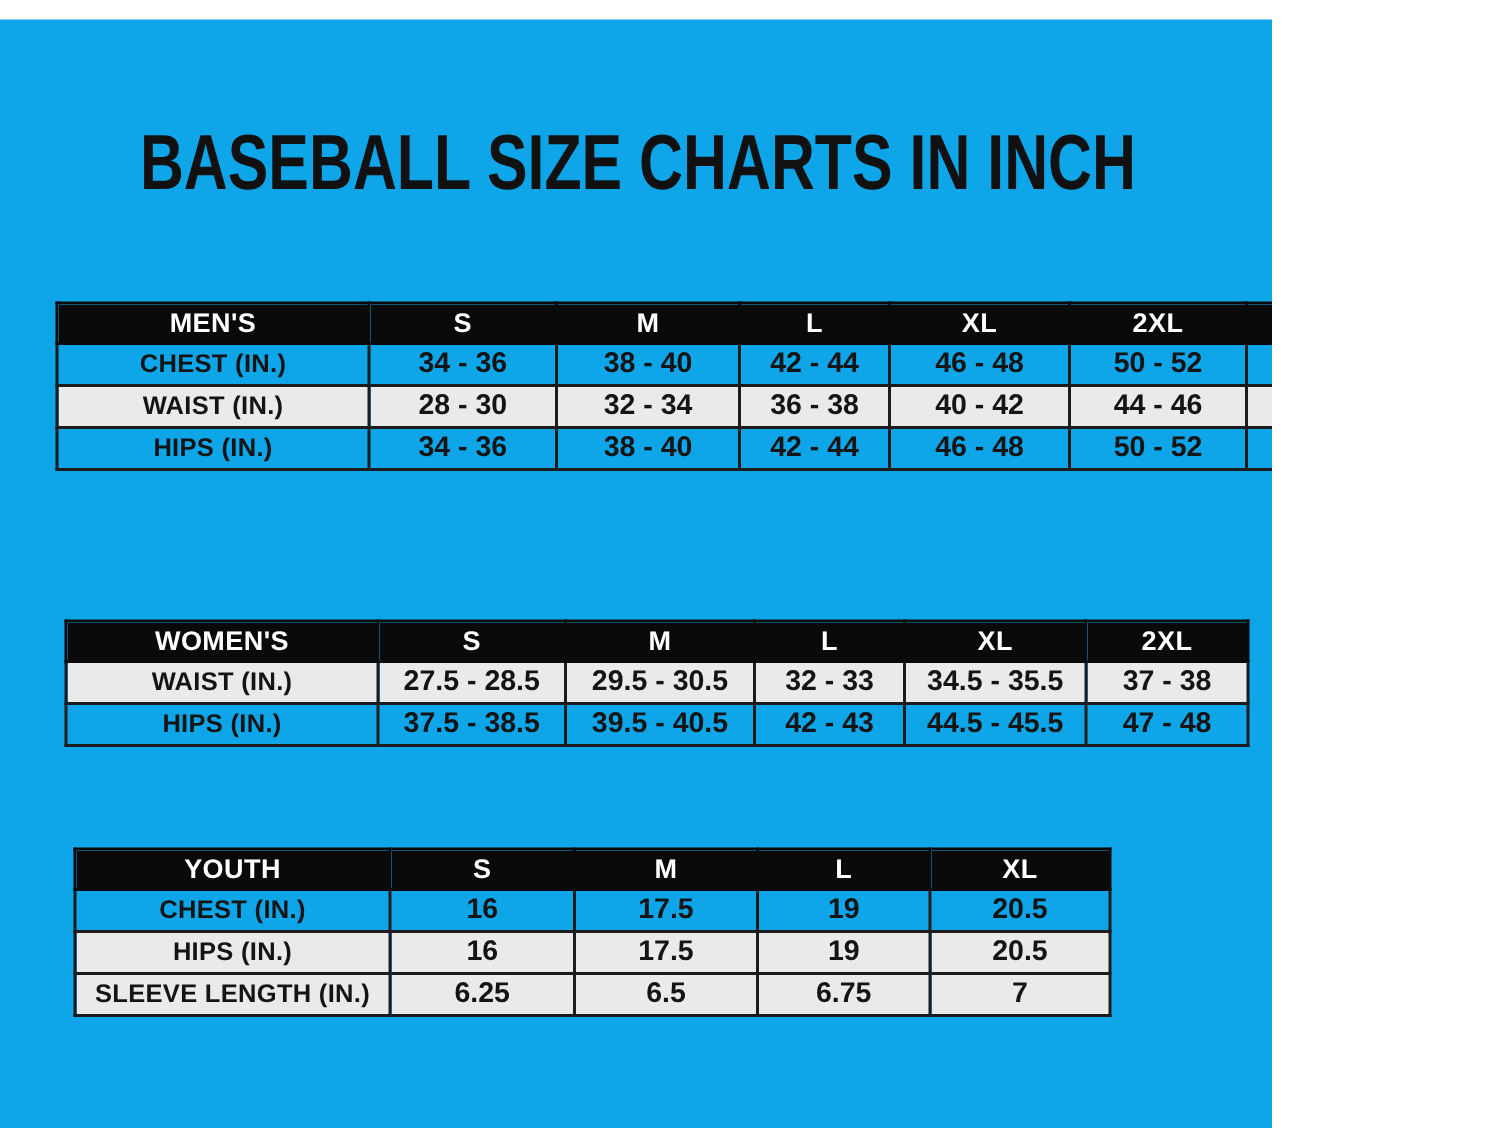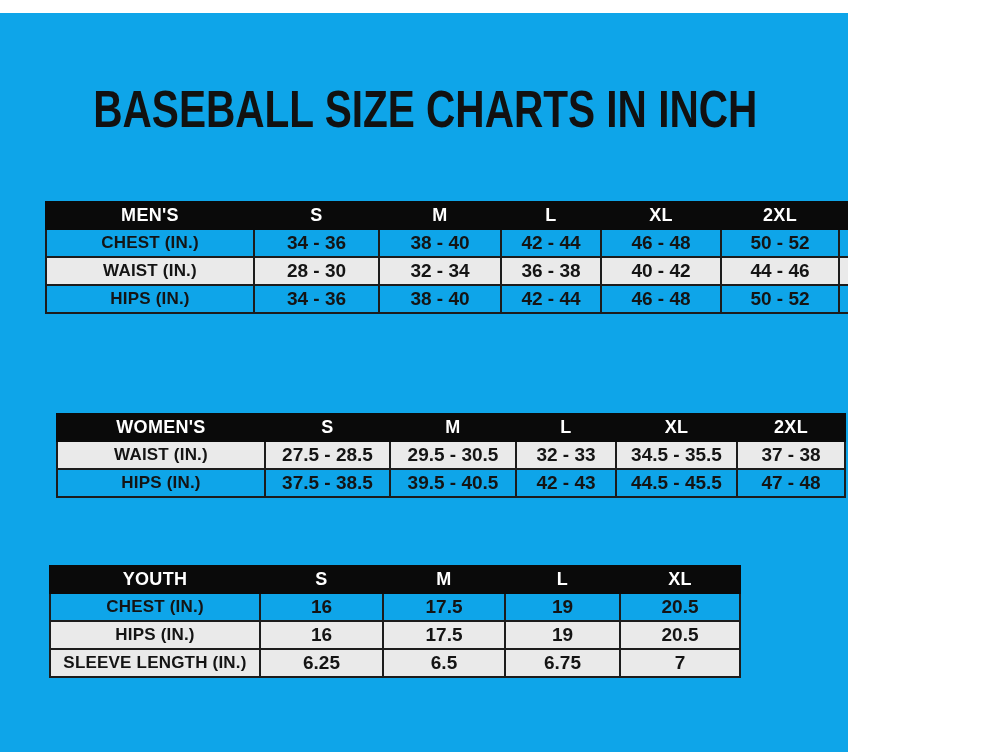--- a/index.html
+++ b/index.html
@@ -25,22 +25,22 @@
     white-space: nowrap;
     transform: scaleX(0.78);
     transform-origin: 50% 50%;
     letter-spacing: 0px;
   }
   table.size-table {
     position: absolute;
     border-collapse: collapse;
     table-layout: fixed;
   }
-  #mens-table   { top: 188px; left: 45px; width: 907px; }
-  #womens-table { top: 400px; left: 56px; width: 788px; }
+  #mens-table   { top: 188px; left: 37px; width: 907px; }
+  #womens-table { top: 400px; left: 43px; width: 788px; }
   #youth-table  { top: 552px; left: 49px; width: 690px; }
 
   .size-table th, .size-table td {
     border: 2px solid #1c1c1c;
     text-align: center;
     vertical-align: middle;
     padding: 0;
     height: 28px;
     font-weight: 700;
     color: #141414;

